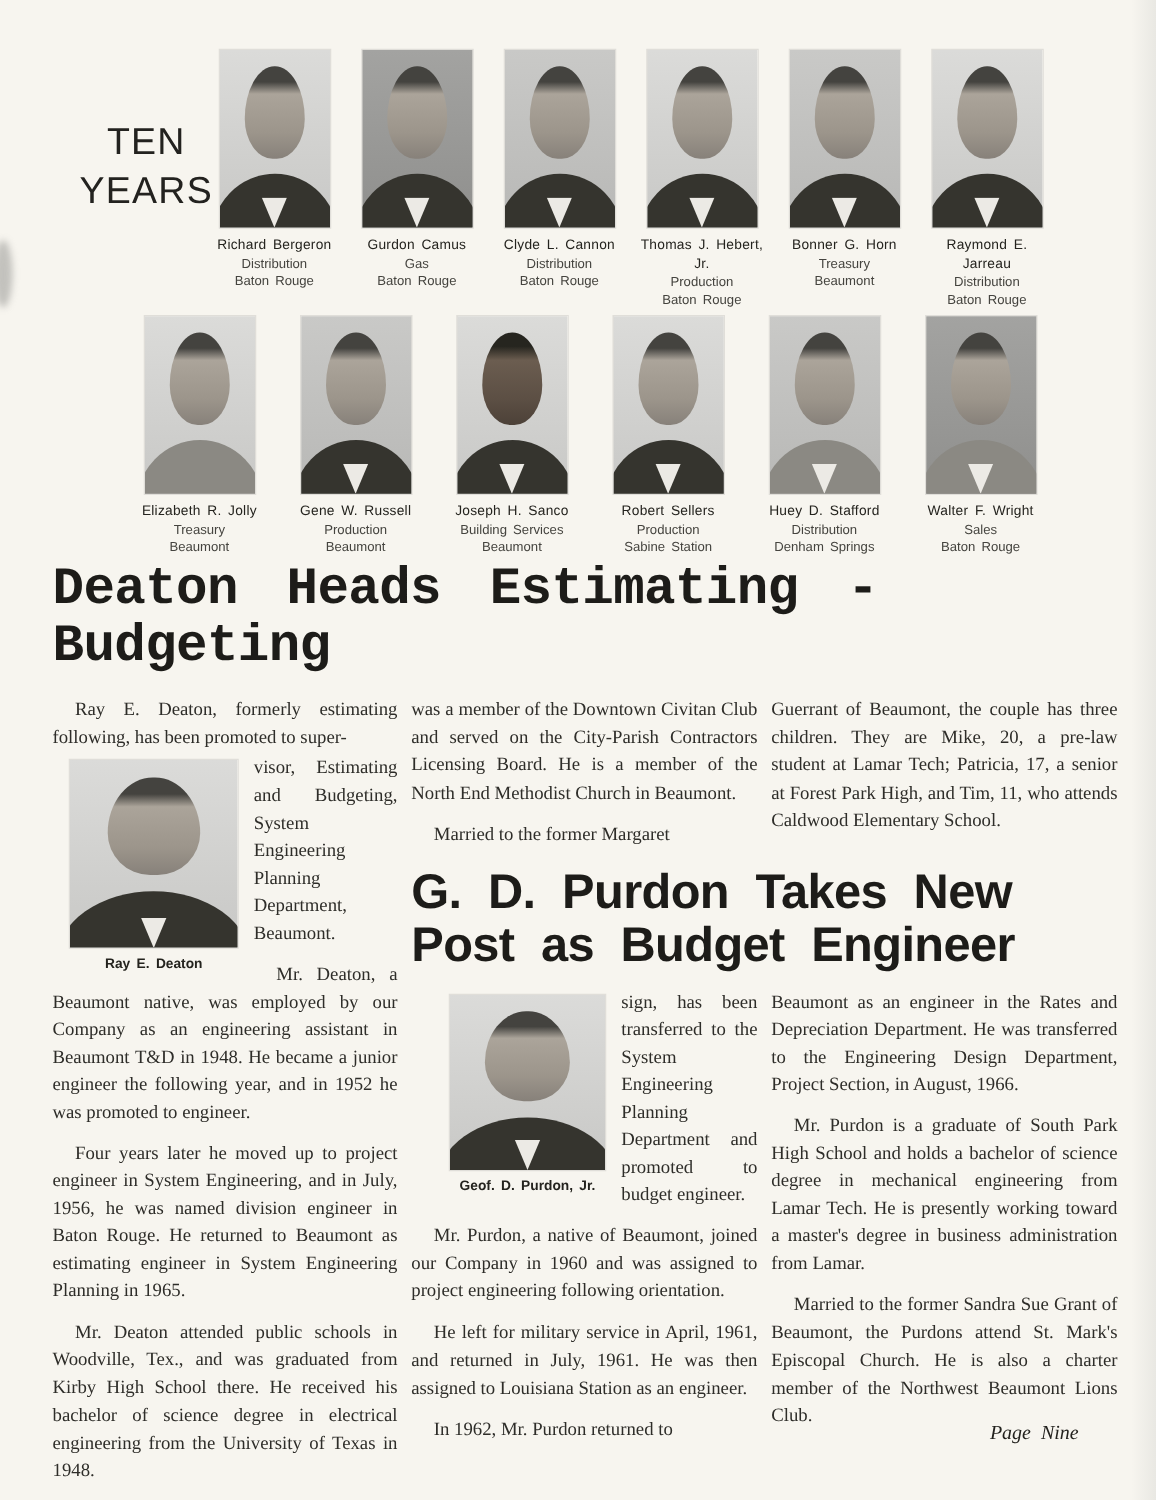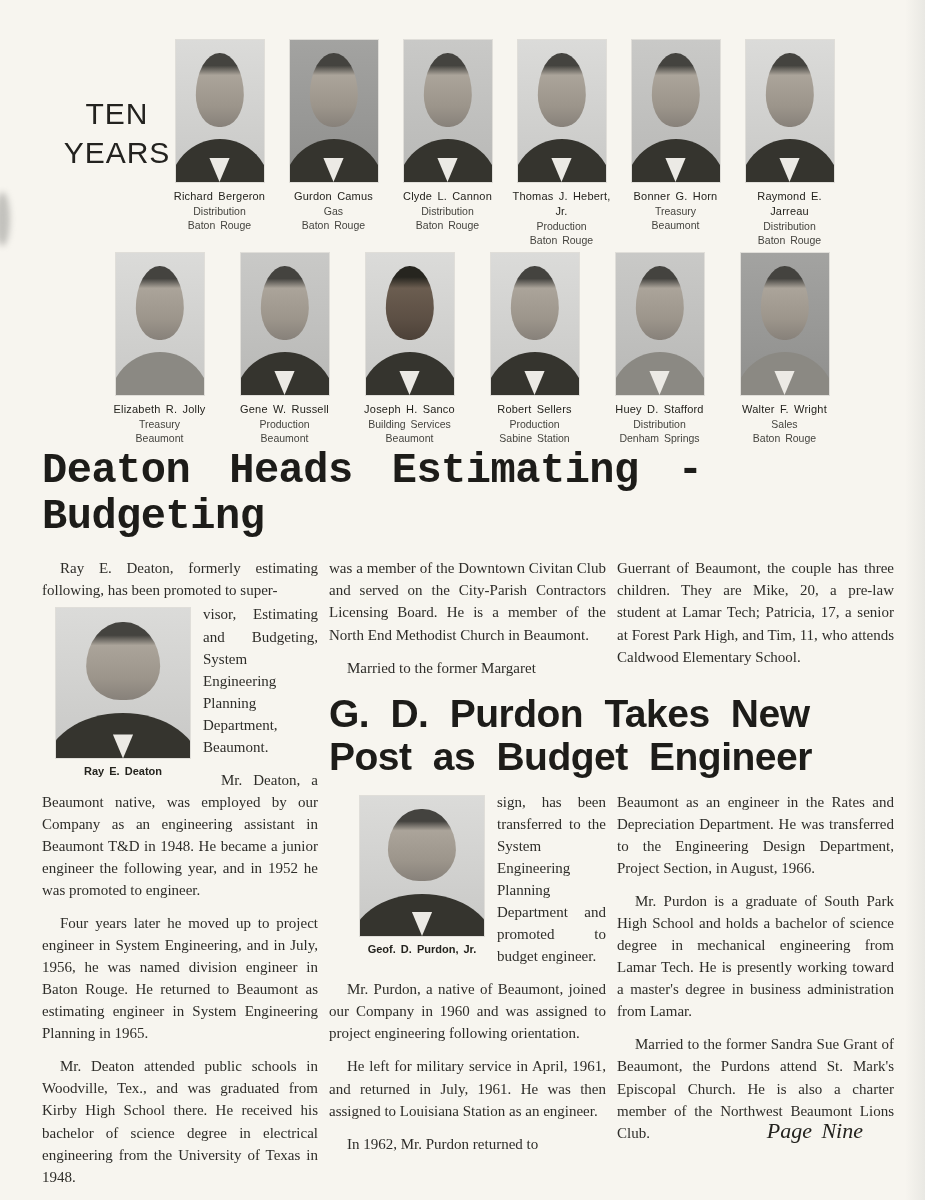--- a/index.html
+++ b/index.html
@@ -89,23 +89,23 @@
 
   .right-stack{width:565px;}
   .rcols{display:flex;gap:11px;align-items:flex-start;}
   .head2{
     font-family:"Liberation Sans",sans-serif;font-weight:bold;
     font-size:39px;letter-spacing:-0.5px;word-spacing:.28em;
     color:#1d1c19;margin:13px 0 12px 0;line-height:1.12;text-align:left;
   }
 
   .pagenum{
-    position:absolute;right:62px;bottom:56px;
+    position:absolute;right:62px;bottom:44px;
     font-family:"Liberation Serif",serif;font-style:italic;
-    font-size:22px;color:#23221e;word-spacing:4px;margin-top:27px;
+    font-size:16px;color:#23221e;word-spacing:4px;margin-top:27px;
   }
 </style>
 </head>
 <body>
 
 <div class="page">
   <div class="edge-shade"></div>
   <div class="smudge"></div>
 
   <div class="ten-years">TEN

